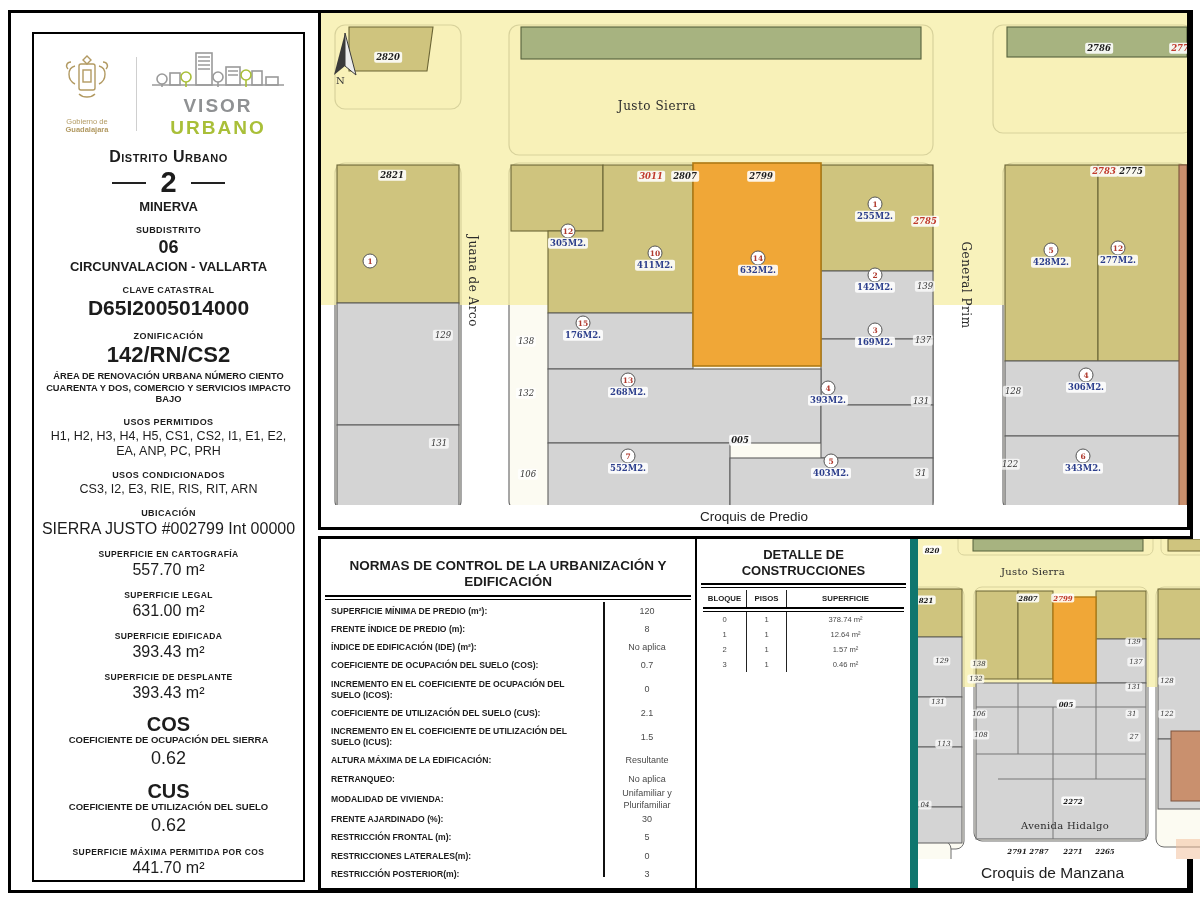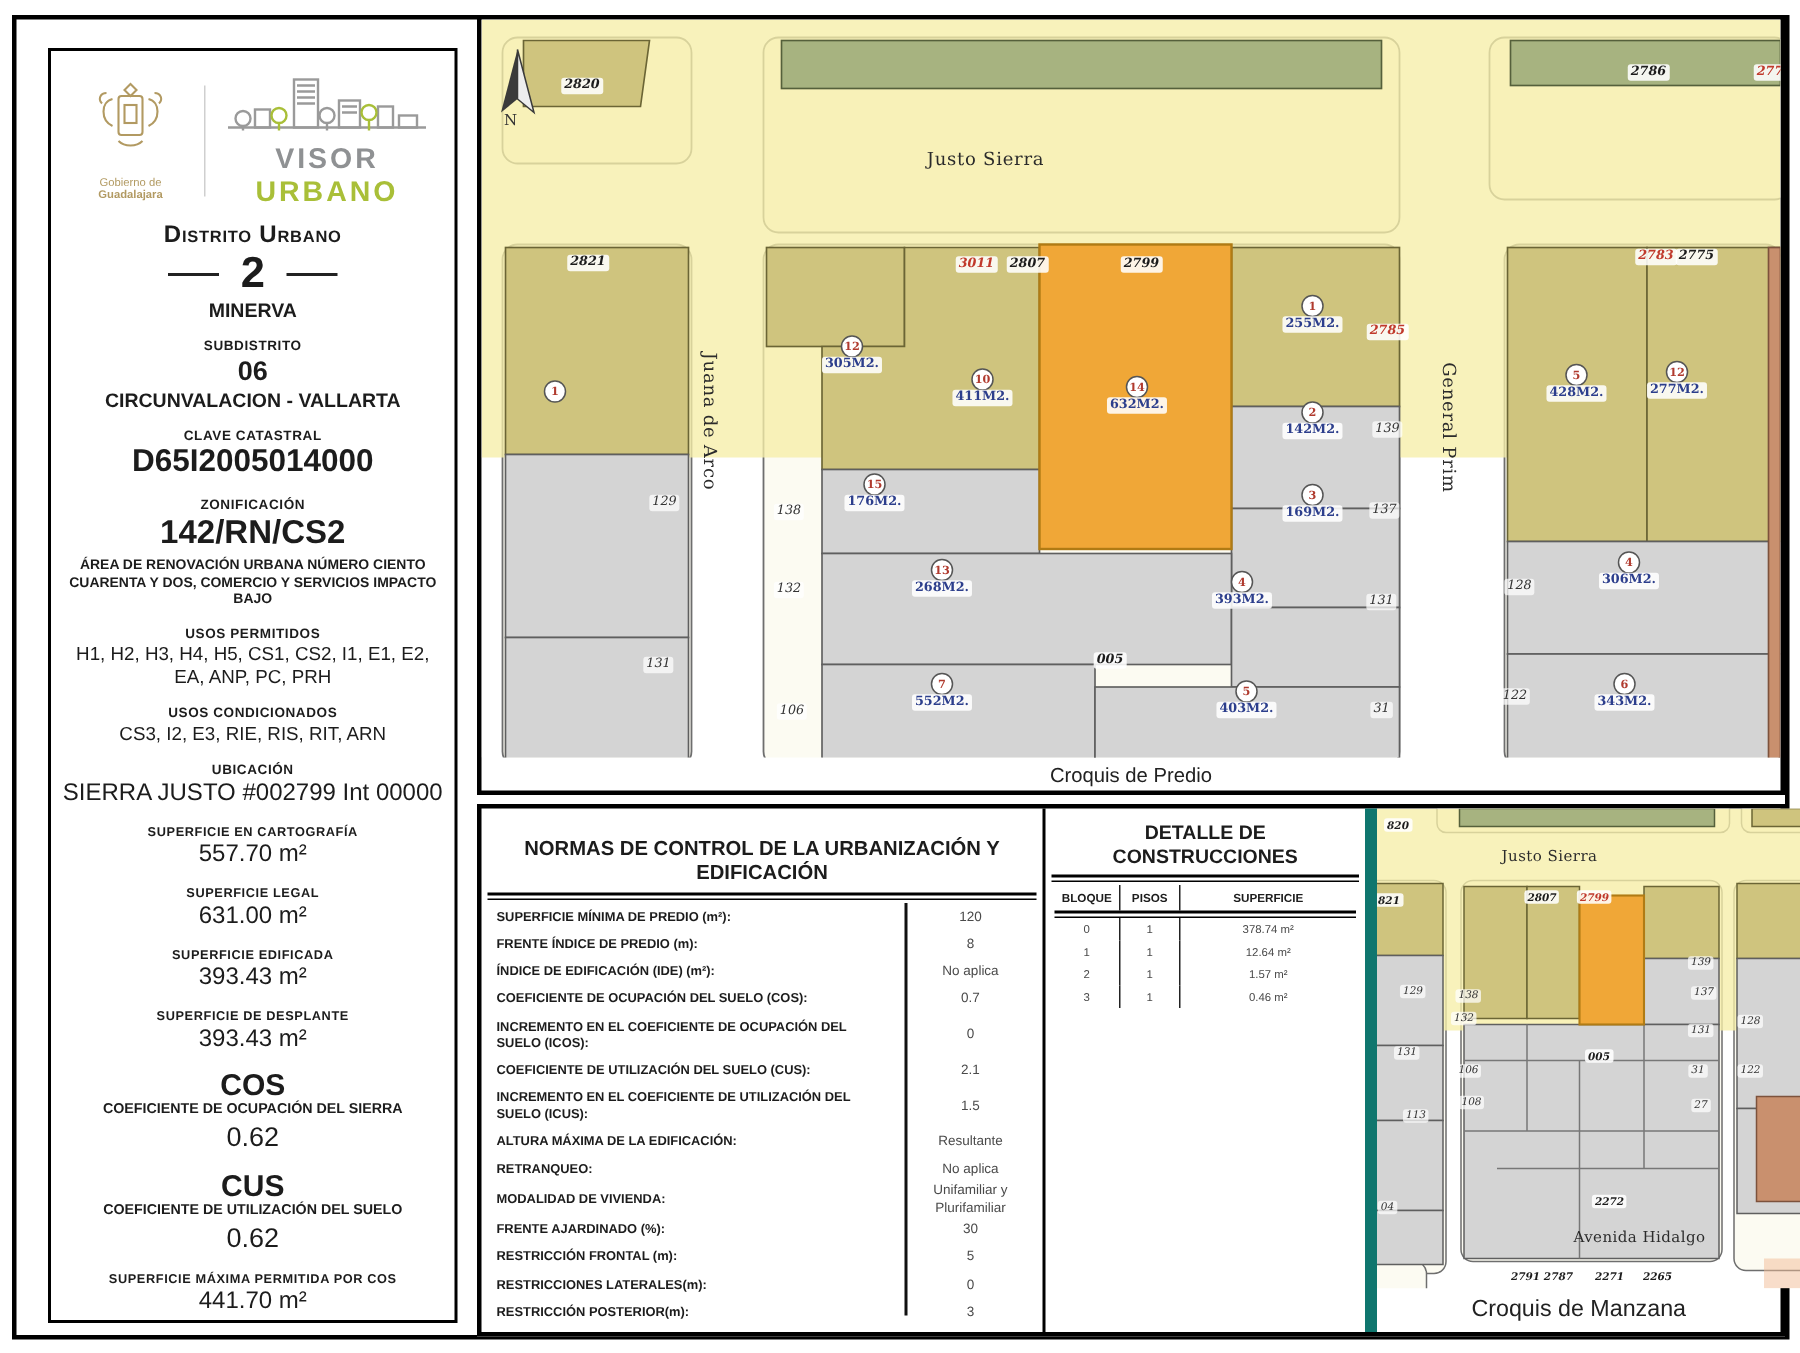--- a/index.html
+++ b/index.html
@@ -434,21 +434,21 @@
             <rect x="135" y="58" width="43" height="86" fill="#f0a737" stroke="#b07b14" stroke-width="1.4"></rect>
             <rect x="240" y="50" width="83" height="50" fill="#cfc47e" stroke="#6b6535"></rect>
             <rect x="240" y="100" width="83" height="100" fill="#d4d4d4" stroke="#5f5f5f"></rect>
             <rect x="240" y="200" width="83" height="70" fill="#d4d4d4" stroke="#5f5f5f"></rect>
             <rect x="253" y="192" width="30" height="70" fill="#c9906e" stroke="#7d523c"></rect>
           </g>
           <polygon points="283,148 311,148 311,320 258,320 258,300 283,300" fill="rgba(242,188,150,0.5)"></polygon>
         </svg>
         <div class="overlay" id="manzana-overlay">
             <div class="lbl street" style="left: 115px; top: 33px;">Justo Sierra</div>
-            <div class="lbl street" style="left: 175px; top: 287px;">Avenida Hidalgo</div>
+            <div class="lbl street" style="left: 147px; top: 287px;">Avenida Hidalgo</div>
             <div class="lbl addr" style="left: 14px; top: 11px;">820</div>
             <div class="lbl addr" style="left: 8px; top: 61px;">821</div>
             <div class="lbl addr" style="left: 110px; top: 59px;">2807</div>
             <div class="lbl addr" style="left: 141px; top: 262px; margin-left: 14px;">2272</div>
             <div class="lbl addr" style="left: 110px; top: 312px;">2791 2787</div>
             <div class="lbl addr" style="left: 155px; top: 312px;">2271</div>
             <div class="lbl addr" style="left: 187px; top: 312px;">2265</div>
             <div class="lbl addr" style="left: 148px; top: 165px;">005</div>
             <div class="lbl addr red" style="left: 145px; top: 59px;">2799</div>
             <div class="lbl lot" style="left: 24px; top: 122px;">129</div>

